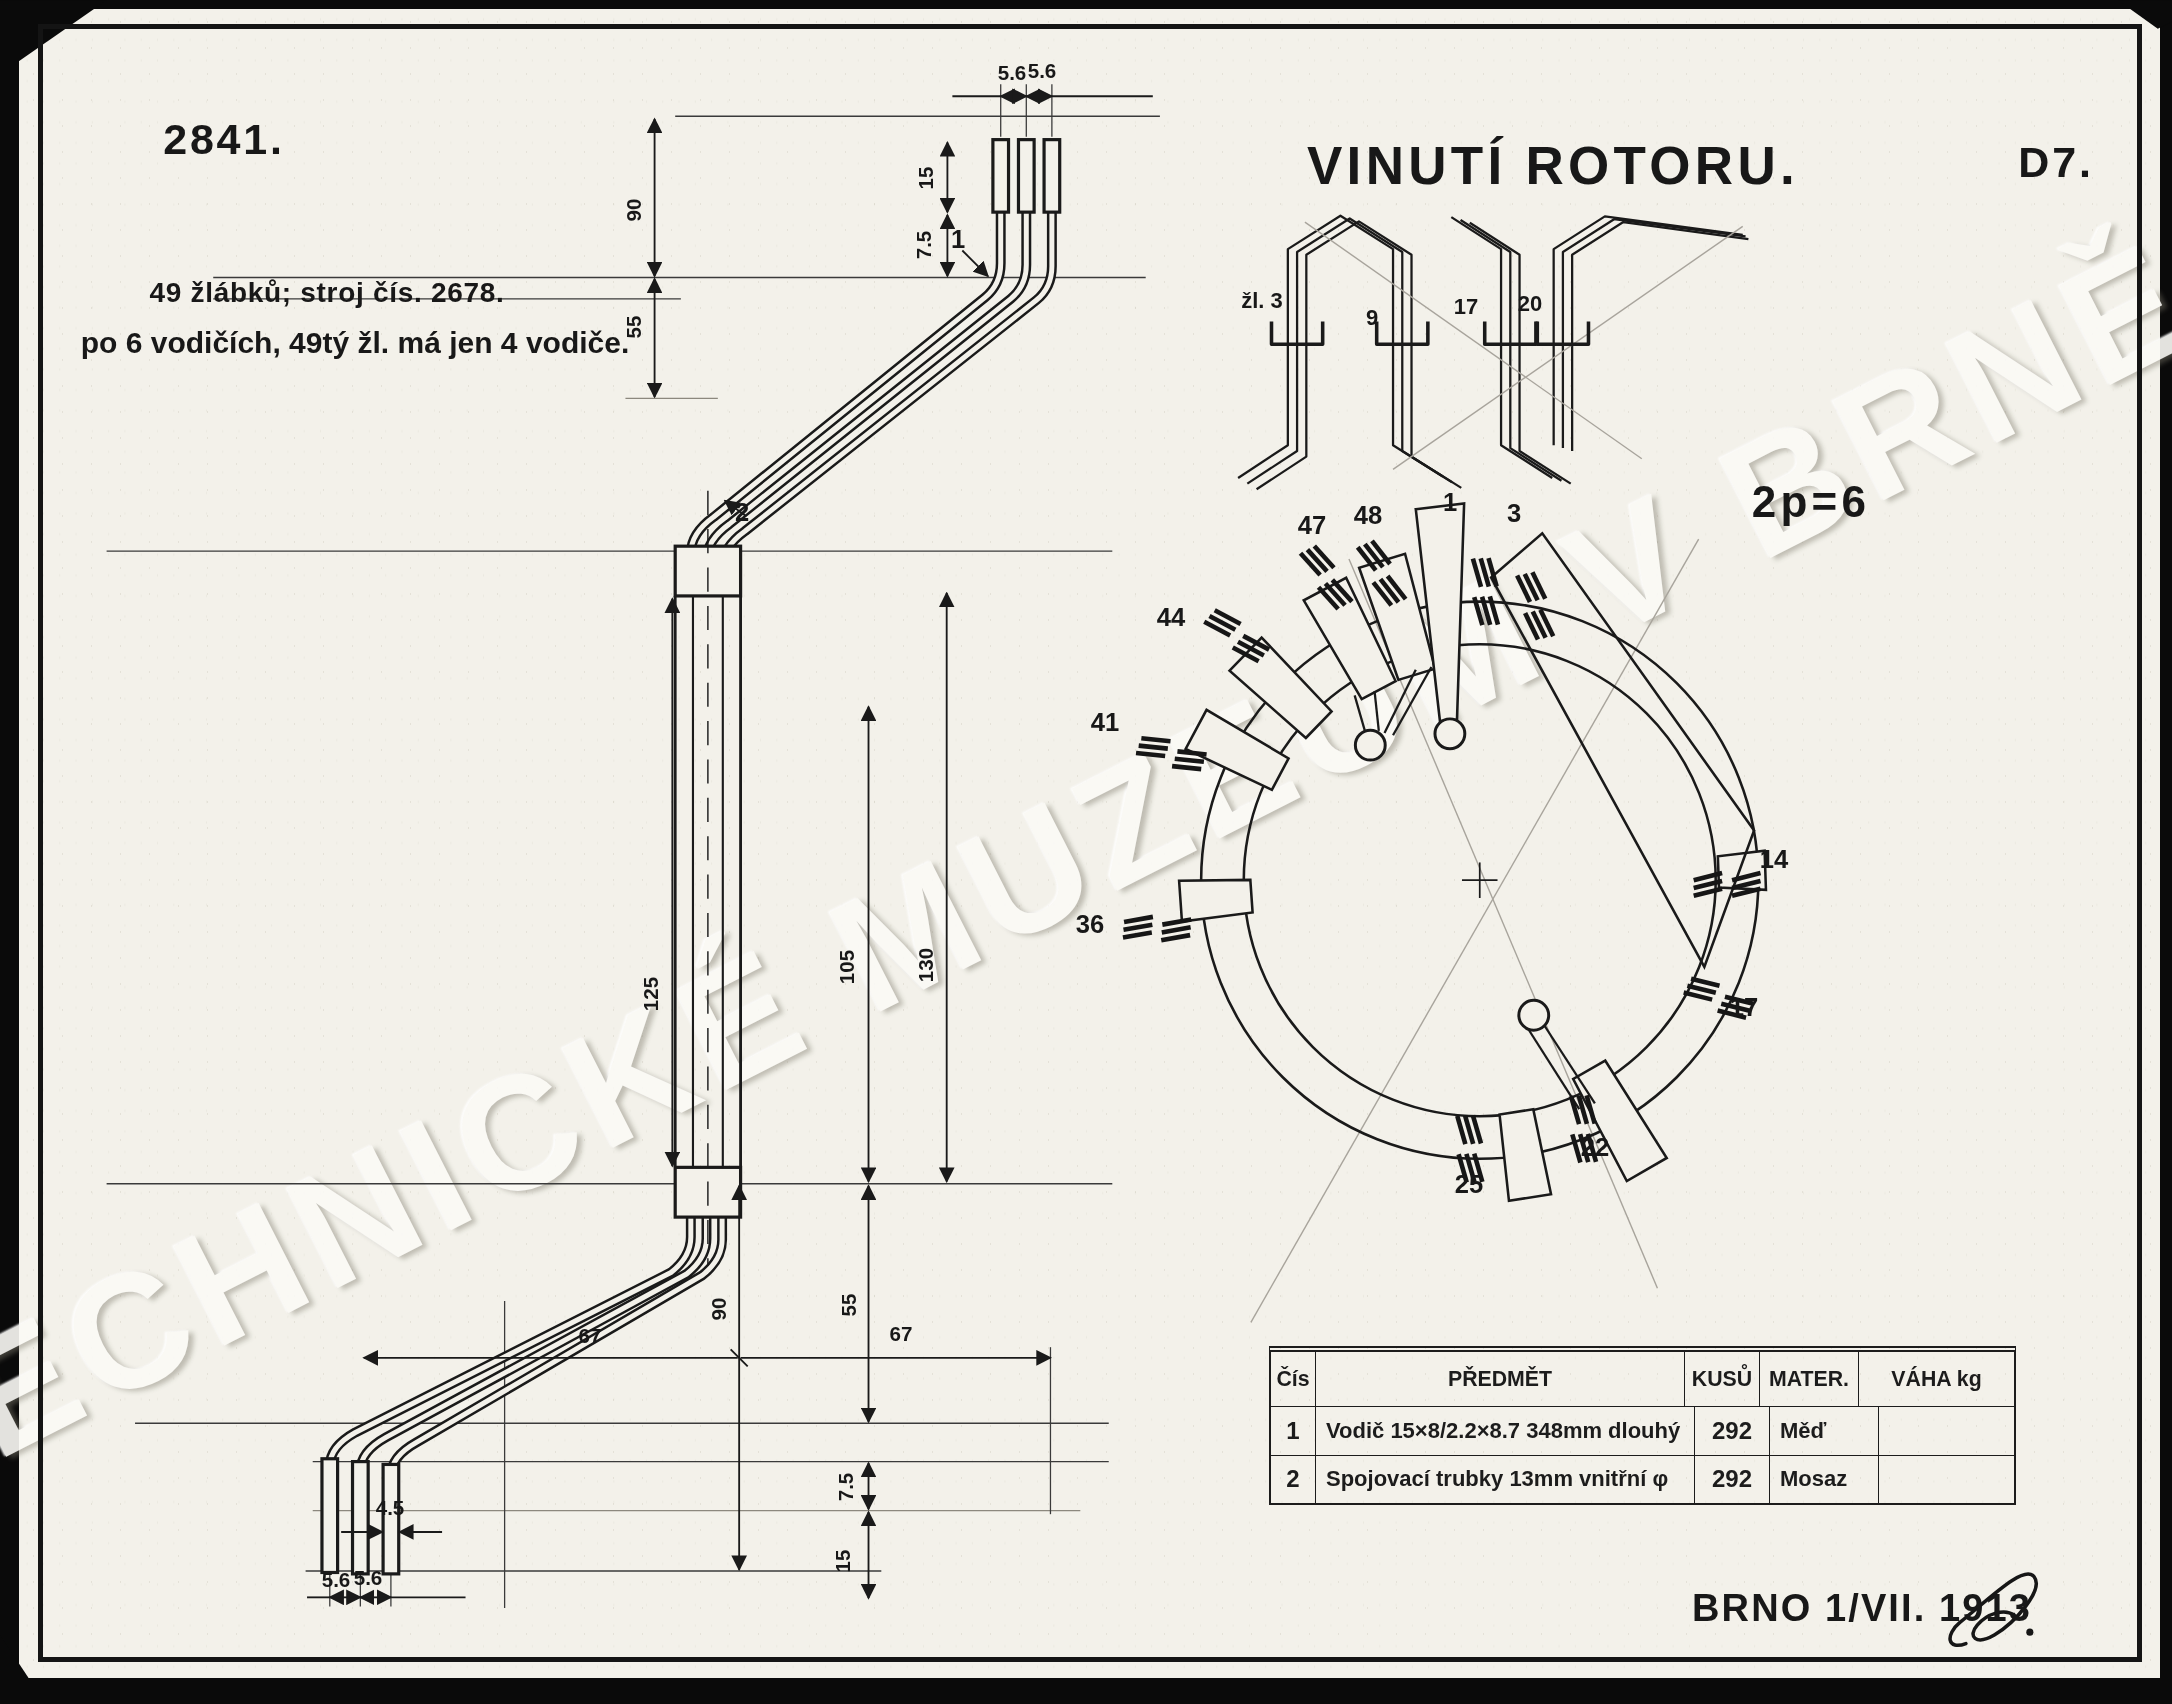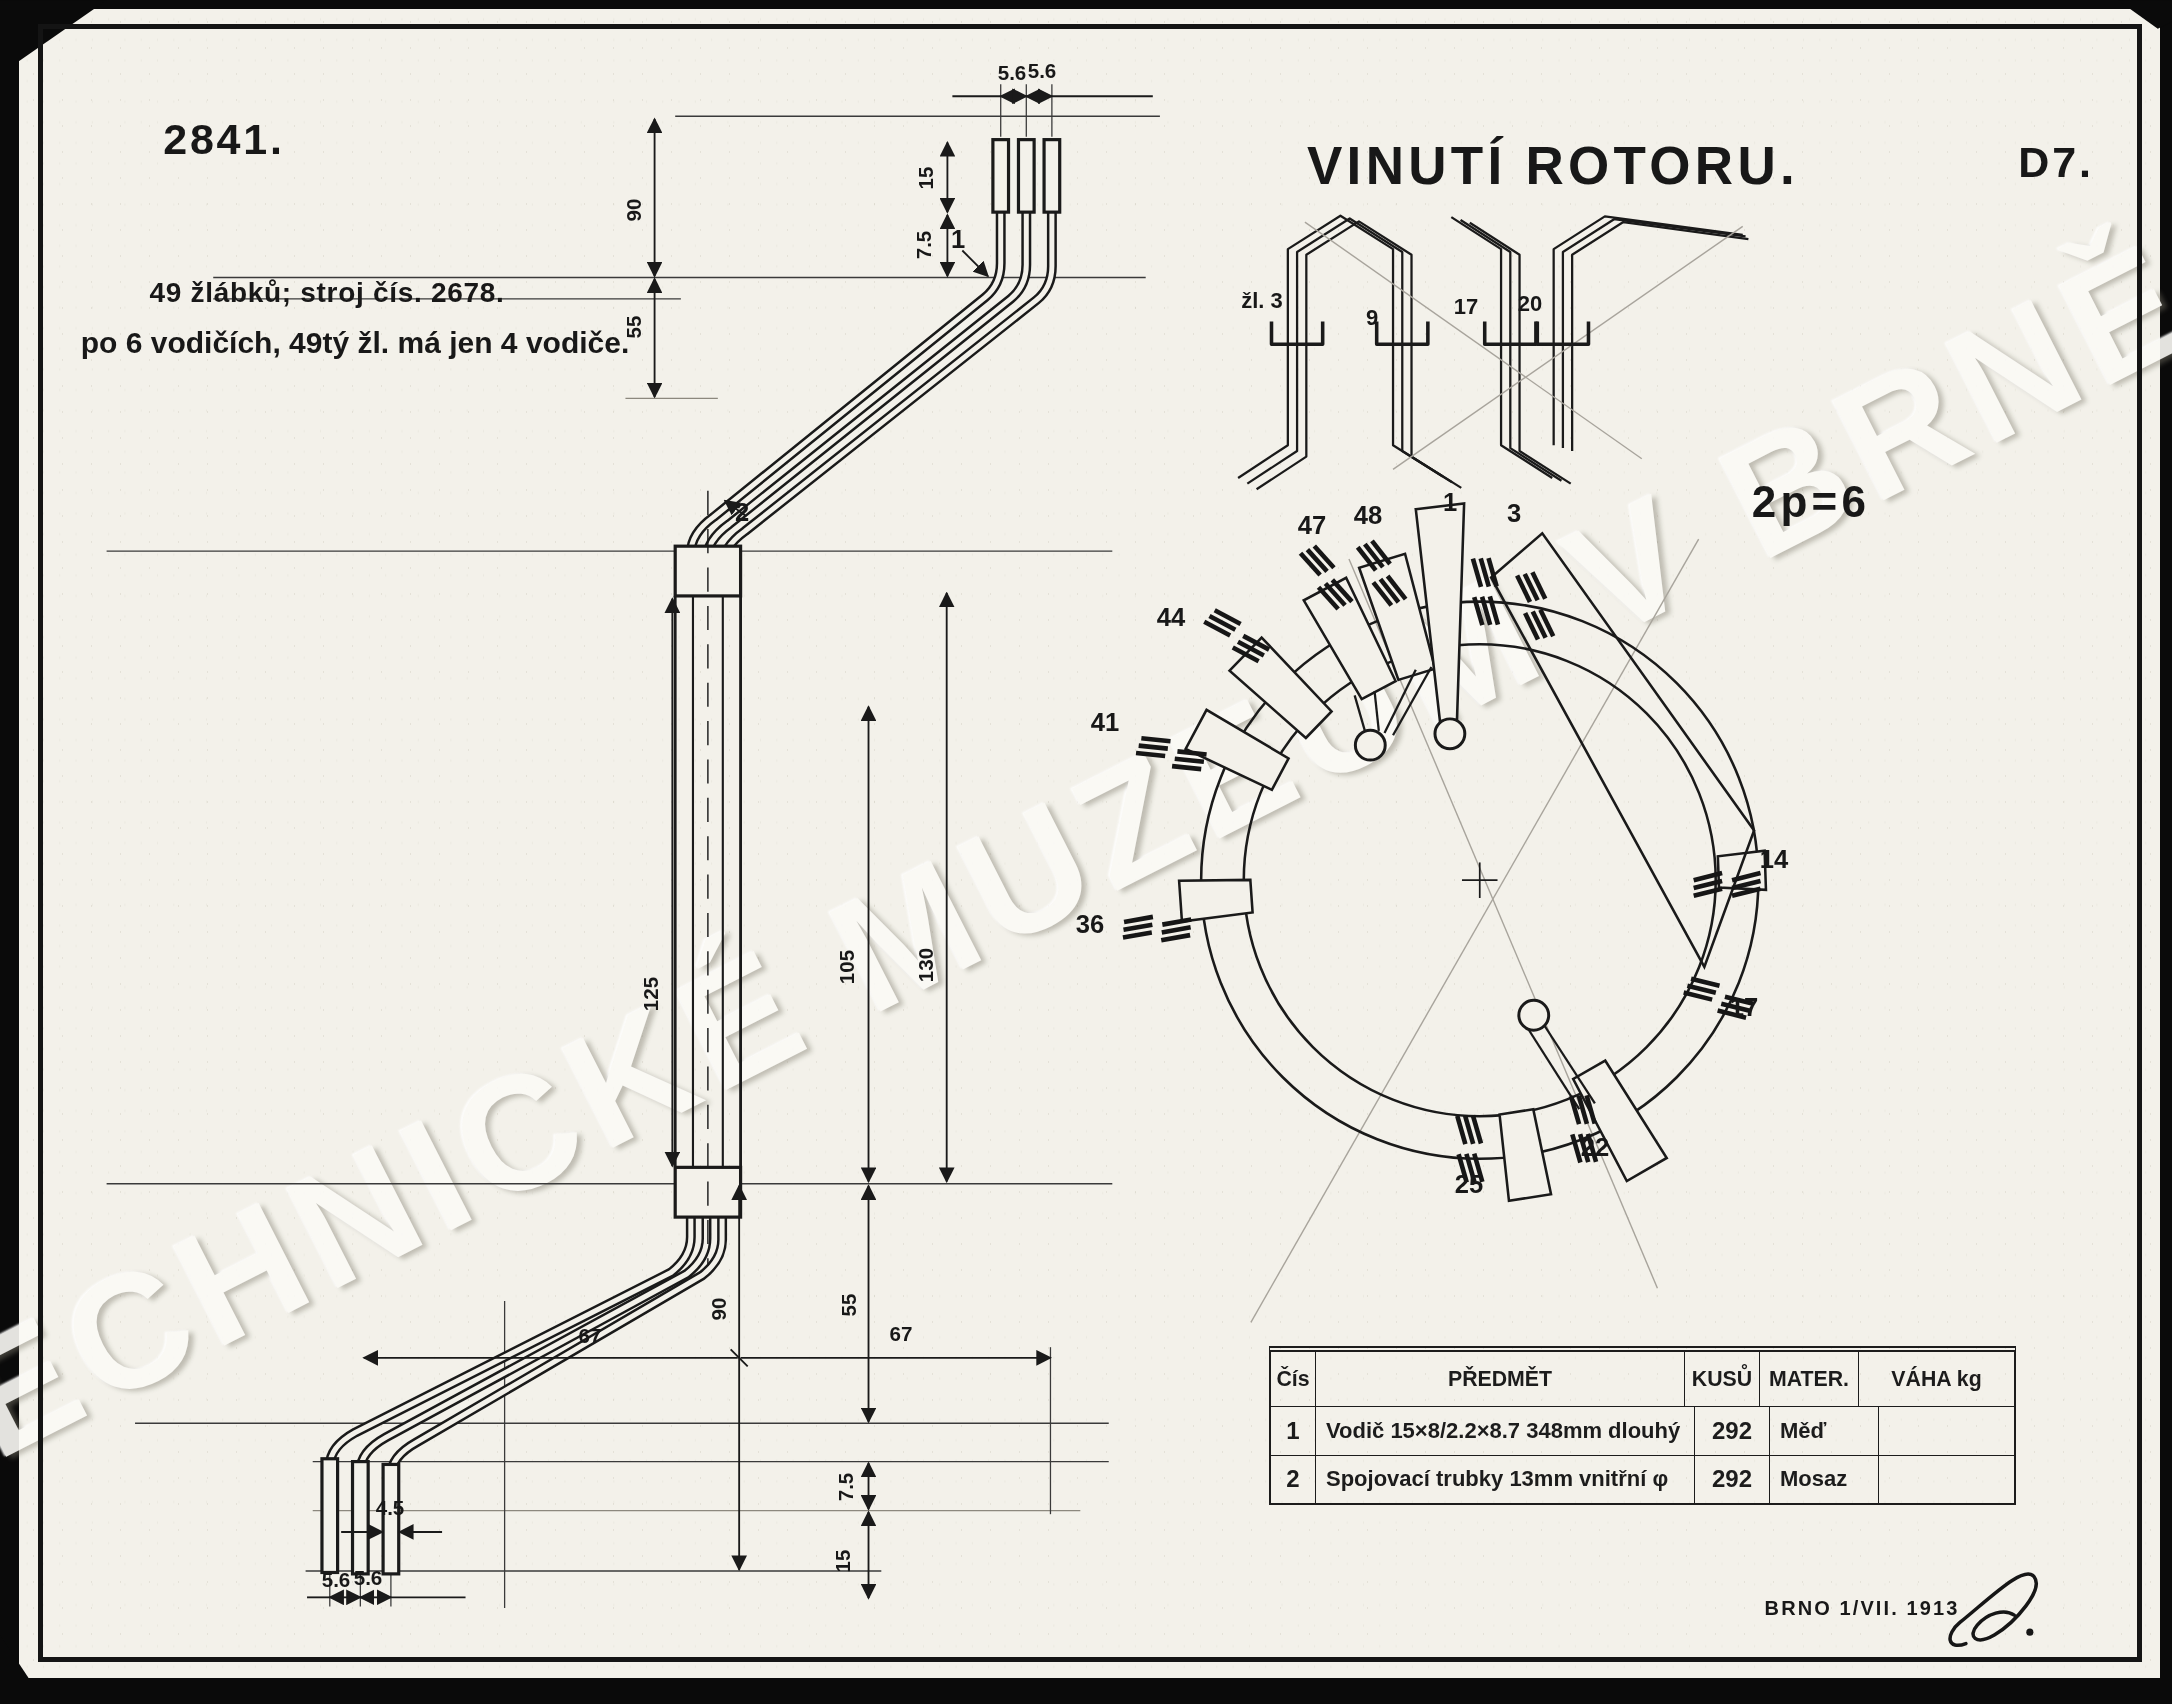--- a/index.html
+++ b/index.html
@@ -19,21 +19,21 @@
   .lbl.r90{transform:translate(-50%,-50%) rotate(-90deg)}
   .dn{font-size:43px;letter-spacing:2.8px}
   .title{font-size:53px;letter-spacing:4.3px}
   .sheetcode{font-size:43px;letter-spacing:2.8px}
   .note1{font-size:28px;font-weight:700;letter-spacing:0.7px}
   .note2{font-size:30px;font-weight:600}
   .pole{font-size:44px;letter-spacing:4.3px}
   .dim{font-size:20.6px}
   .slotnum{font-size:25.6px}
   .schlabel{font-size:22px}
-  .brno{font-size:20px;letter-spacing:2.1px}
+  .brno{font-size:38px;letter-spacing:2.1px}
   .tbl{position:absolute;left:1269px;top:1346px;width:743px;height:151px;
        border:2.1px solid #1c1c1c;border-top:6.4px double #1c1c1c;display:flex;flex-direction:column;background:transparent}
   .trow{display:flex;flex:1;border-top:1.8px solid #1c1c1c}
   .trow:first-child{border-top:none;flex:0 0 54px}
   .tc{border-left:1.8px solid #1c1c1c;display:flex;align-items:center;justify-content:center;
       font-weight:700;font-size:21.3px;overflow:hidden}
   .tc:first-child{border-left:none}
   .c0{flex:0 0 44px}.c1{flex:0 0 368px}.c2{flex:0 0 74px}.c3{flex:0 0 98px}.c4{flex:1}
   .tc.body{font-size:22px;justify-content:flex-start;padding-left:10px}
   .tc.num{justify-content:center;padding-left:0;font-size:24px}

